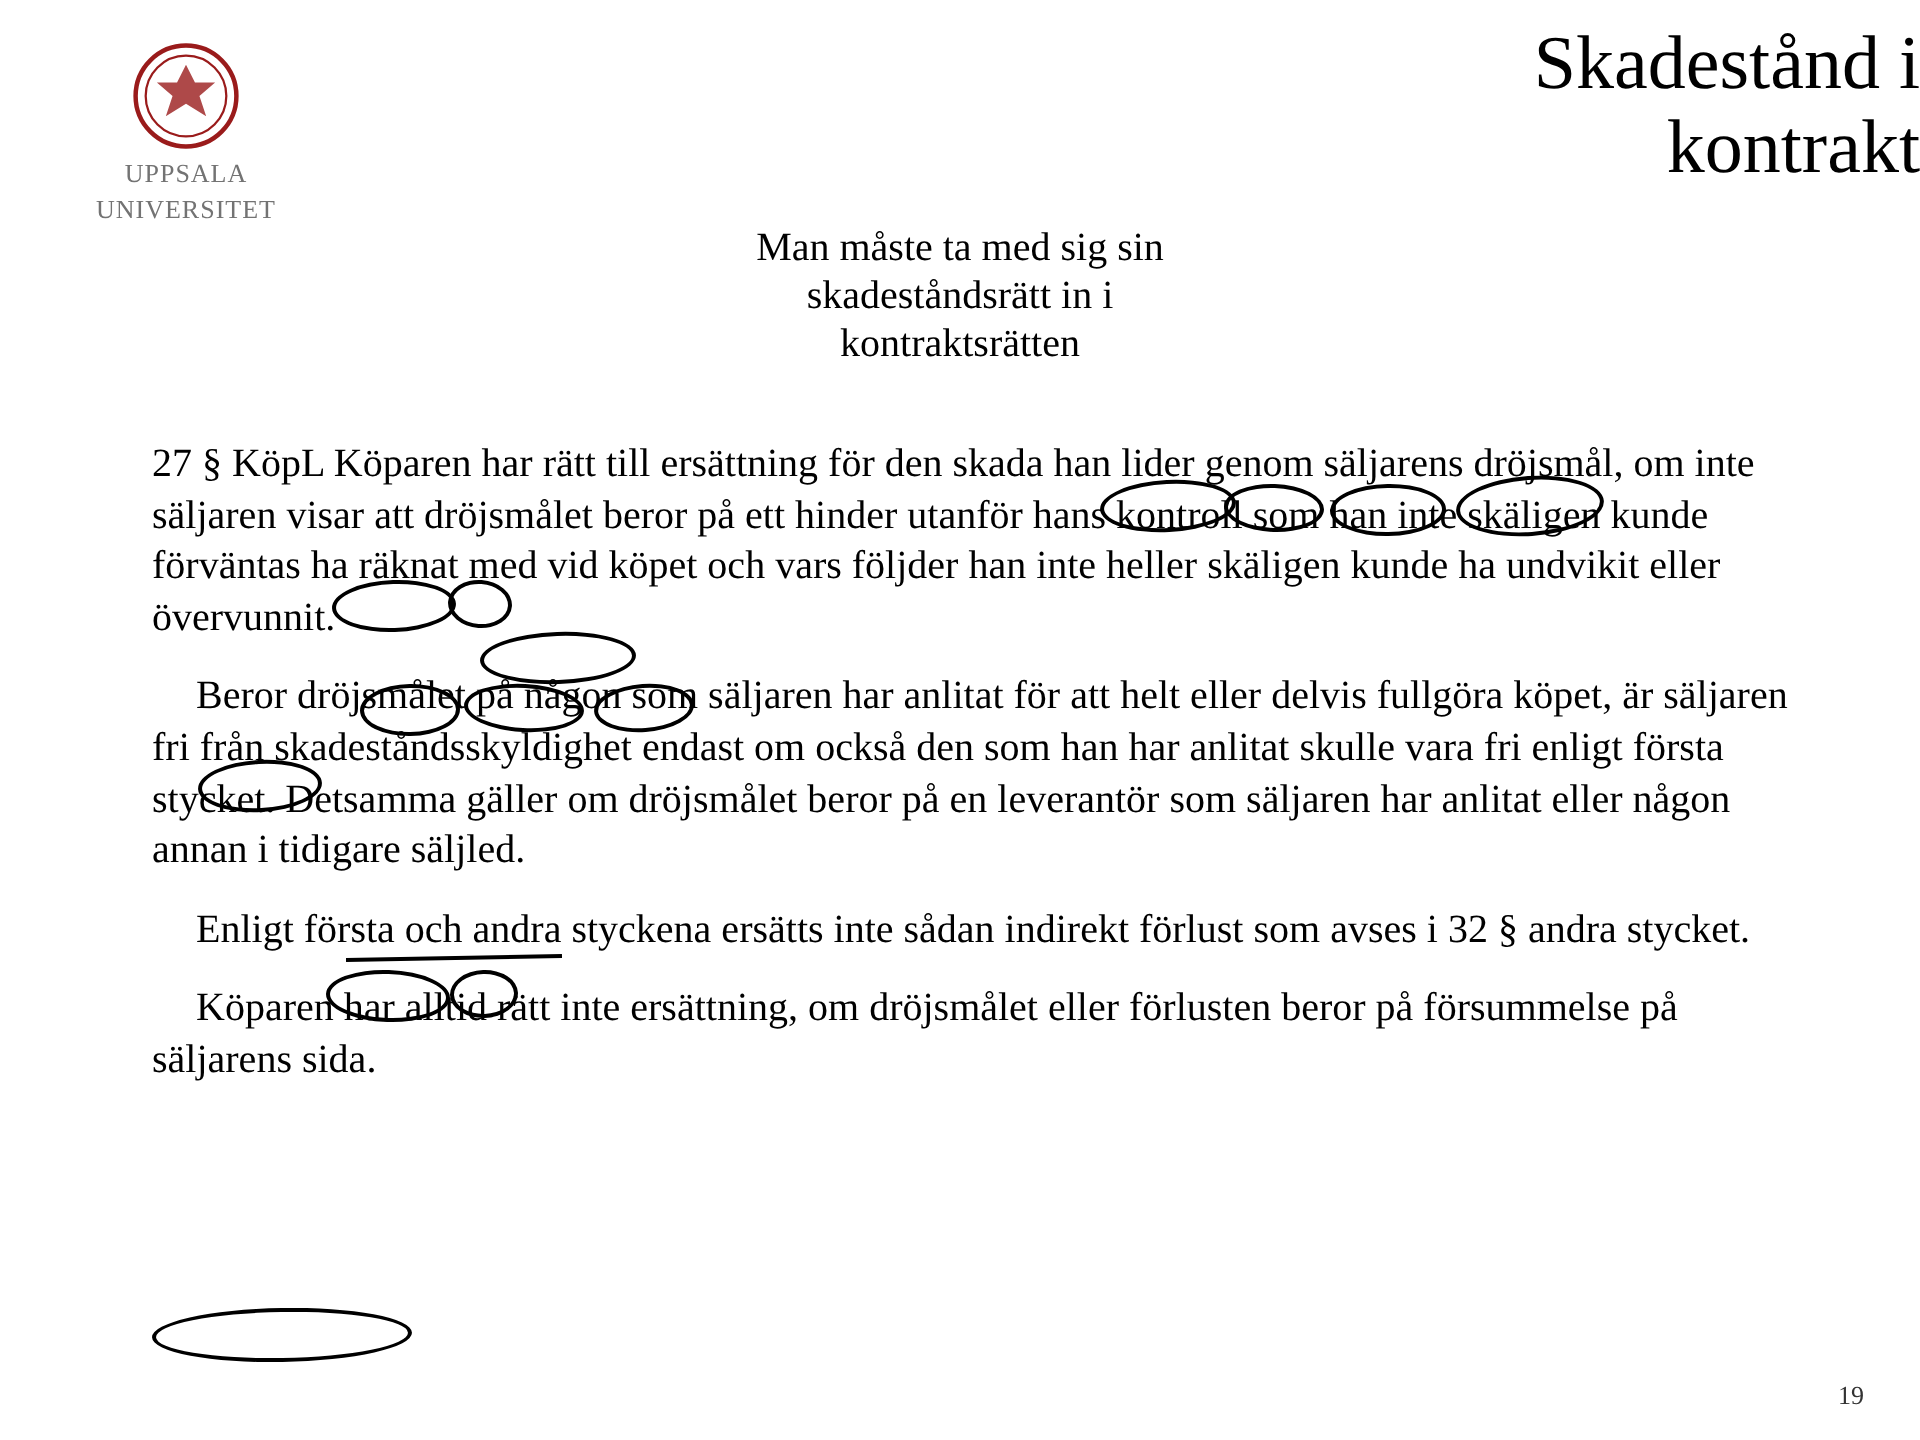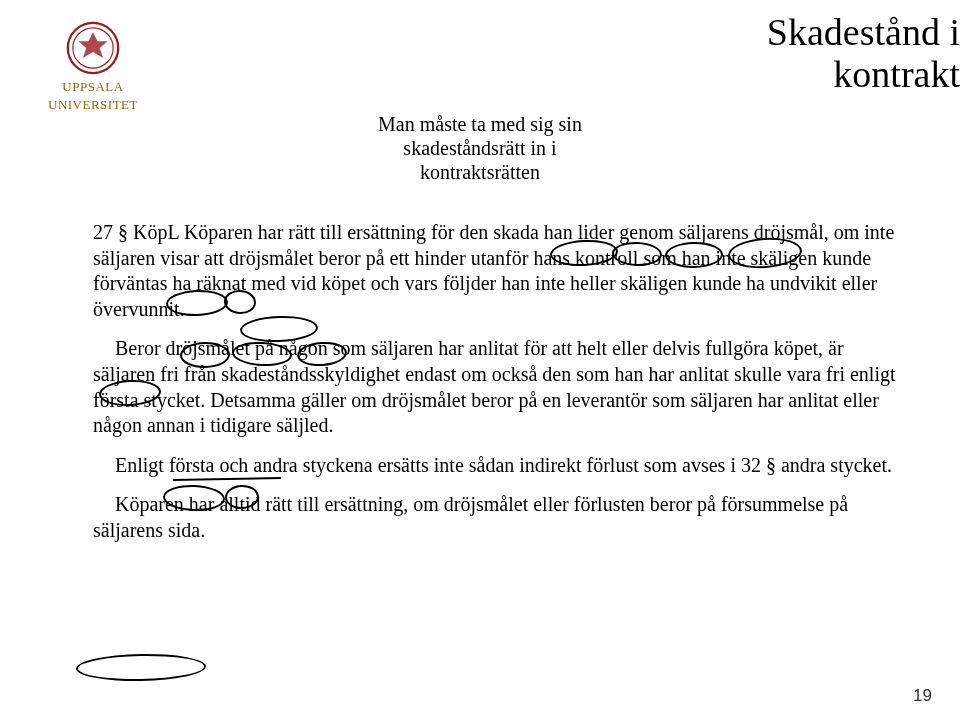--- a/index.html
+++ b/index.html
@@ -19,21 +19,21 @@
     text-align: center;
     width: 110px;
   }
   .logo svg { display: block; margin: 0 auto; }
   .logo-text {
     font-family: Georgia, "Times New Roman", serif;
     font-size: 13px;
     letter-spacing: 0.5px;
     line-height: 1.1;
     margin-top: 4px;
-    color: #a16207;
+    color: #737373;
   }
   .slide {
     position: absolute;
     left: 0; right: 0; top: 0; bottom: 0;
   }
   .title {
     position: absolute;
     top: 12px;
     left: 0; right: 0;
     text-align: right;
@@ -49,30 +49,29 @@
     font-size: 20px;
     line-height: 1.2;
   }
   .body {
     position: absolute;
     top: 220px;
     left: 76px;
     right: 60px;
     font-size: 20px;
     line-height: 1.28;
-    margin-left: 17px;
   }
   .para { margin-bottom: 14px; text-indent: 22px; }
   .para.noindent { text-indent: 0; }
   .page-num {
     position: absolute;
     right: 28px;
     bottom: 14px;
-    font-size: 17px;
-    font-family: Liberation Sans, sans-serif;
+    font-size: 13px;
+    font-family: Liberation Serif, serif;
     color: #333;
   }
   
   .ellipse {
     position: absolute;
     border: 2px solid #000;
     border-radius: 50%;
     pointer-events: none;
   }
   .e1 { top: 240px; left: 550px; width: 68px; height: 26px; transform: rotate(-3deg); }
@@ -113,21 +112,21 @@
     <div class="logo-text">UNIVERSITET</div>
   </div>
 
   <h1 class="title" id="title">Skadestånd i<br>kontrakt</h1>
   <div class="subtitle" id="subtitle">Man måste ta med sig sin<br>skadeståndsrätt in i<br>kontraktsrätten</div>
 
   <div class="body">
     <p class="para noindent">27 § KöpL Köparen har rätt till ersättning för den skada han lider genom säljarens dröjsmål, om inte säljaren visar att dröjsmålet beror på ett hinder utanför hans kontroll som han inte skäligen kunde förväntas ha räknat med vid köpet och vars följder han inte heller skäligen kunde ha undvikit eller övervunnit.</p>
     <p class="para">Beror dröjsmålet på någon som säljaren har anlitat för att helt eller delvis fullgöra köpet, är säljaren fri från skadeståndsskyldighet endast om också den som han har anlitat skulle vara fri enligt första stycket. Detsamma gäller om dröjsmålet beror på en leverantör som säljaren har anlitat eller någon annan i tidigare säljled.</p>
     <p class="para">Enligt första och andra styckena ersätts inte sådan indirekt förlust som avses i 32 § andra stycket.</p>
-    <p class="para">Köparen har alltid rätt till ersättning, om dröjsmålet eller förlusten beror på försummelse på säljarens sida.</p>
+    <p class="para">Köparen har alltid rätt inte ersättning, om dröjsmålet eller förlusten beror på försummelse på säljarens sida.</p>
   </div>
 
   <div class="ellipse e1"></div>
   <div class="ellipse e2"></div>
   <div class="ellipse e3"></div>
   <div class="ellipse e4"></div>
   <div class="ellipse e5"></div>
   <div class="ellipse e6"></div>
   <div class="ellipse e7"></div>
   <div class="ellipse e8"></div>

